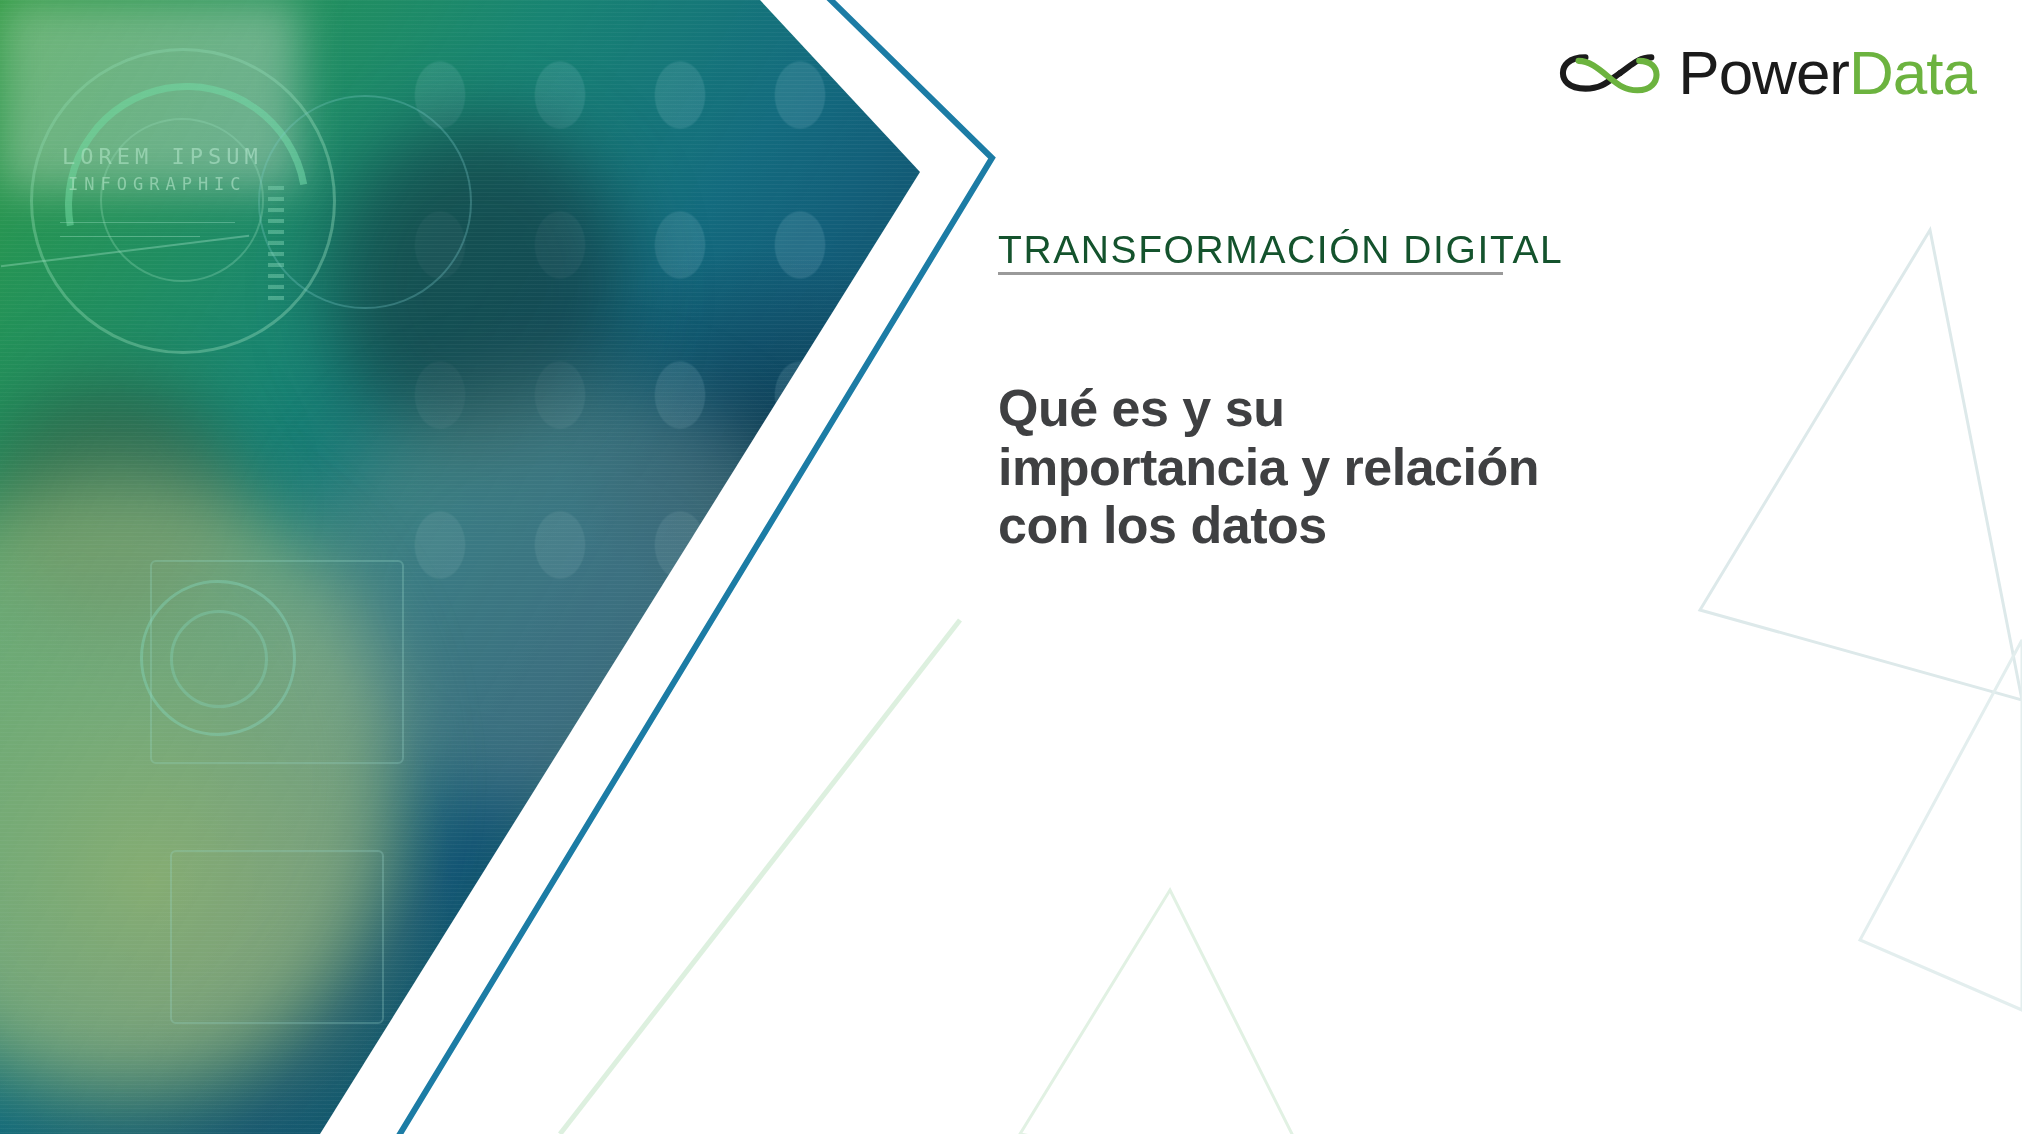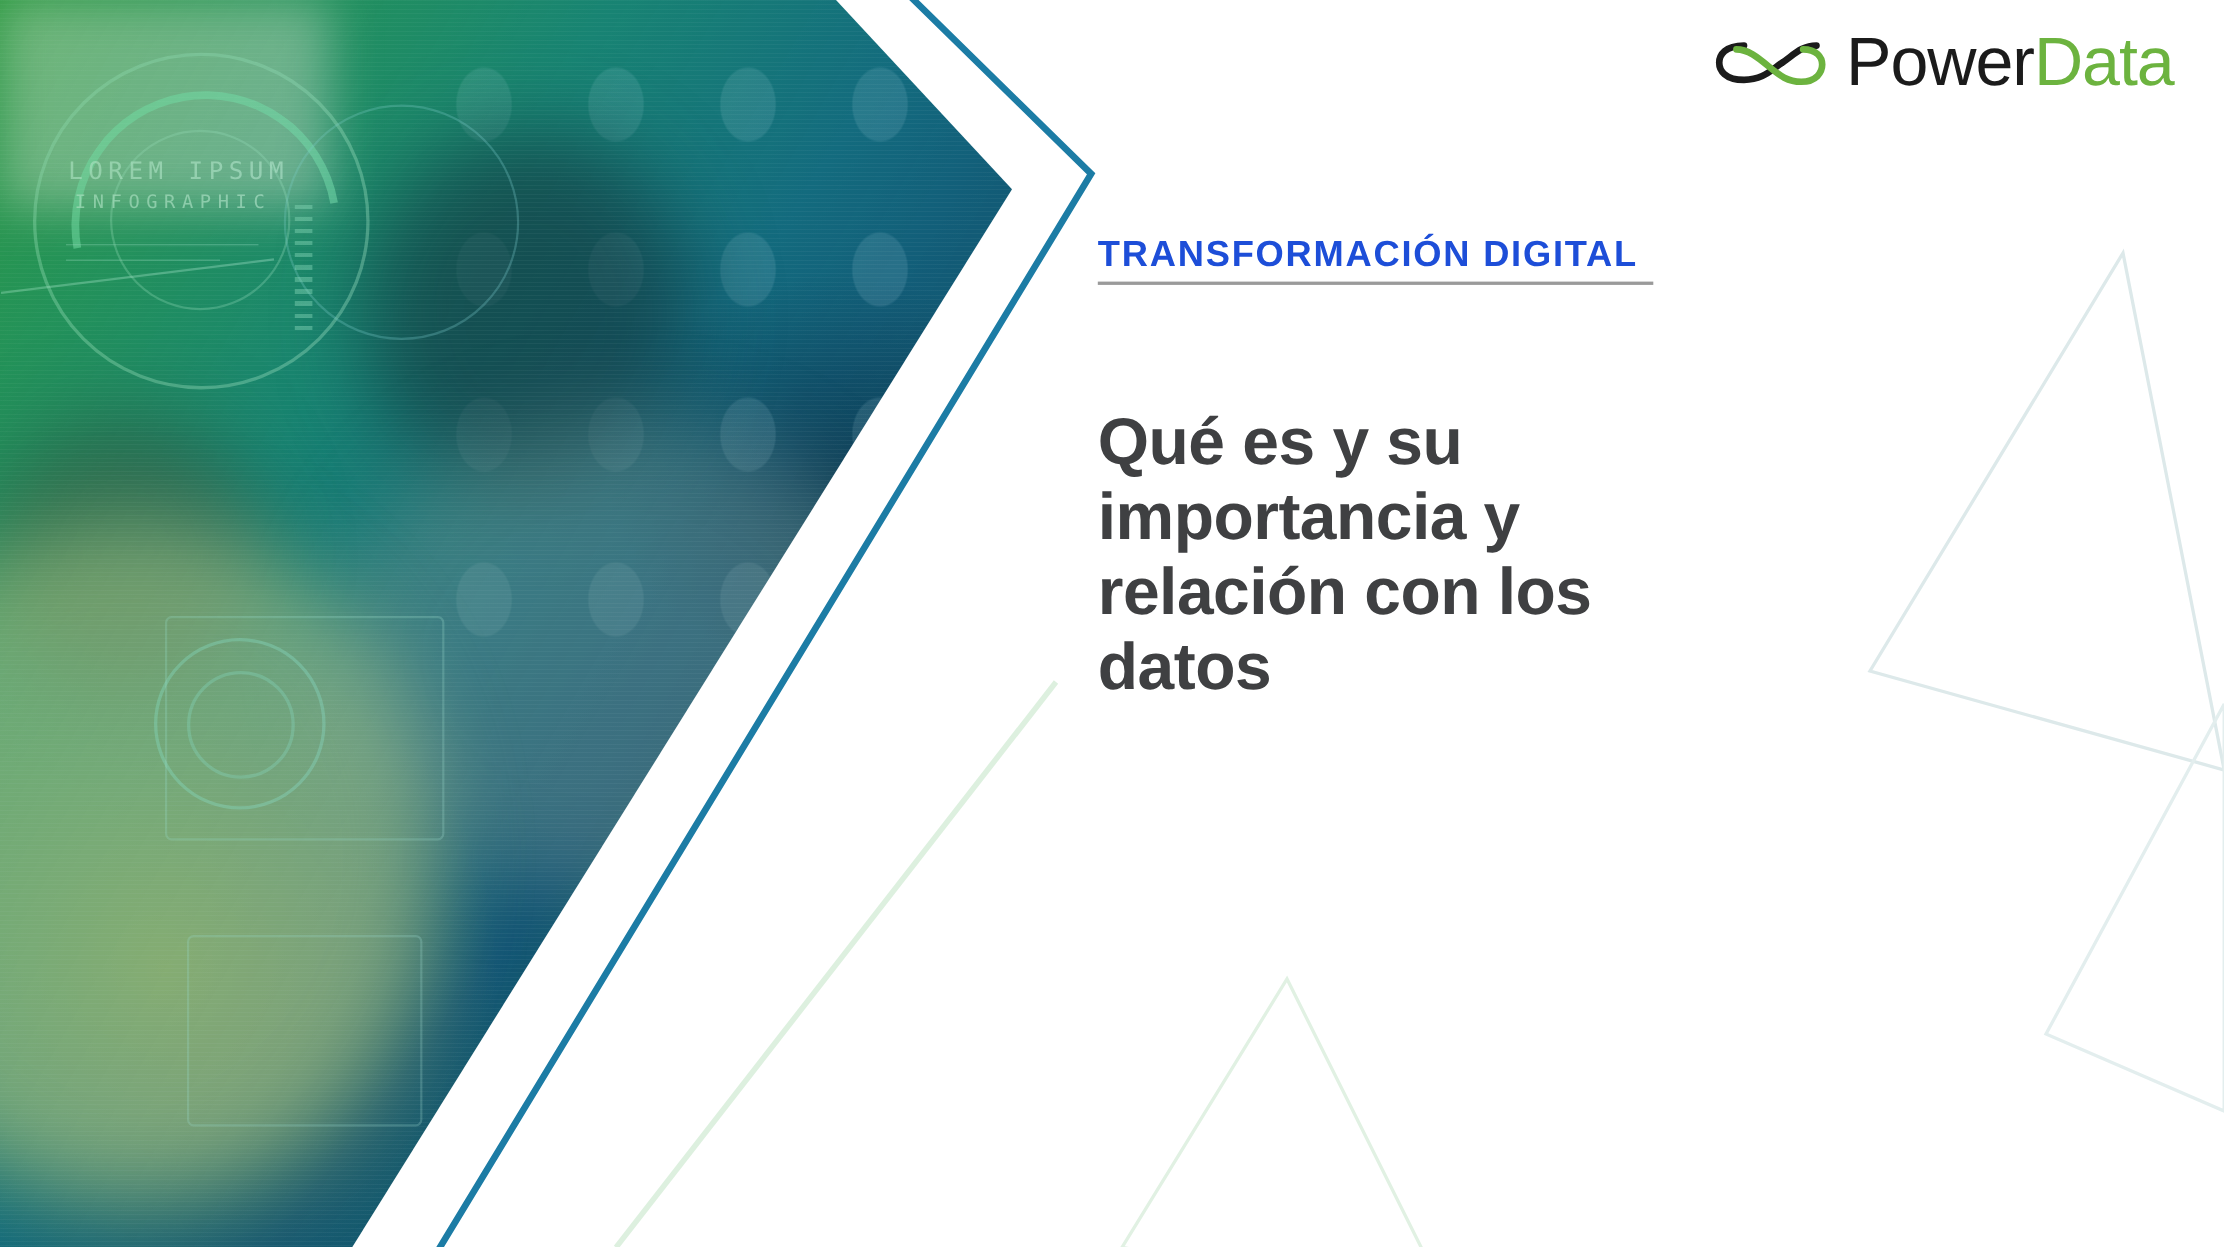--- a/index.html
+++ b/index.html
@@ -170,21 +170,21 @@
     position: absolute;
     left: 0; top: 0;
     width: 1060px; height: 1134px;
     pointer-events: none;
   }
 
   
   .content {
     position: absolute;
     left: 998px;
-    top: 0;
+    top: 16px;
     width: 1024px;
     height: 906px;
   }
 
   .logo {
     position: absolute;
     right: 46px;
     top: 26px;
     display: flex;
     align-items: center;
@@ -197,41 +197,41 @@
     line-height: 1;
     white-space: nowrap;
   }
   .logo-power { color: #1b1b1b; font-weight: 400; }
   .logo-data  { color: #6cb33f; font-weight: 400; }
 
   .eyebrow {
     position: absolute;
     left: 0;
     top: 212px;
-    font-size: 33px;
+    font-size: 39px;
     letter-spacing: 1.6px;
-    color: #1d4ed8;
-    font-weight: 700;
+    color: #14532d;
+    font-weight: 400;
     white-space: nowrap;
   }
   .eyebrow-rule {
     position: absolute;
     left: 0;
     top: 256px;
     width: 505px;
     height: 3px;
     background: #9a9a9a;
   }
 
   .headline {
     position: absolute;
     left: 0;
     top: 328px;
     width: 560px;
-    font-size: 60px;
+    font-size: 52px;
     line-height: 1.13;
     font-weight: 700;
     color: #3f4042;
     letter-spacing: -0.5px;
   }
 
   .cta {
     position: absolute;
     left: 0;
     top: 822px;

